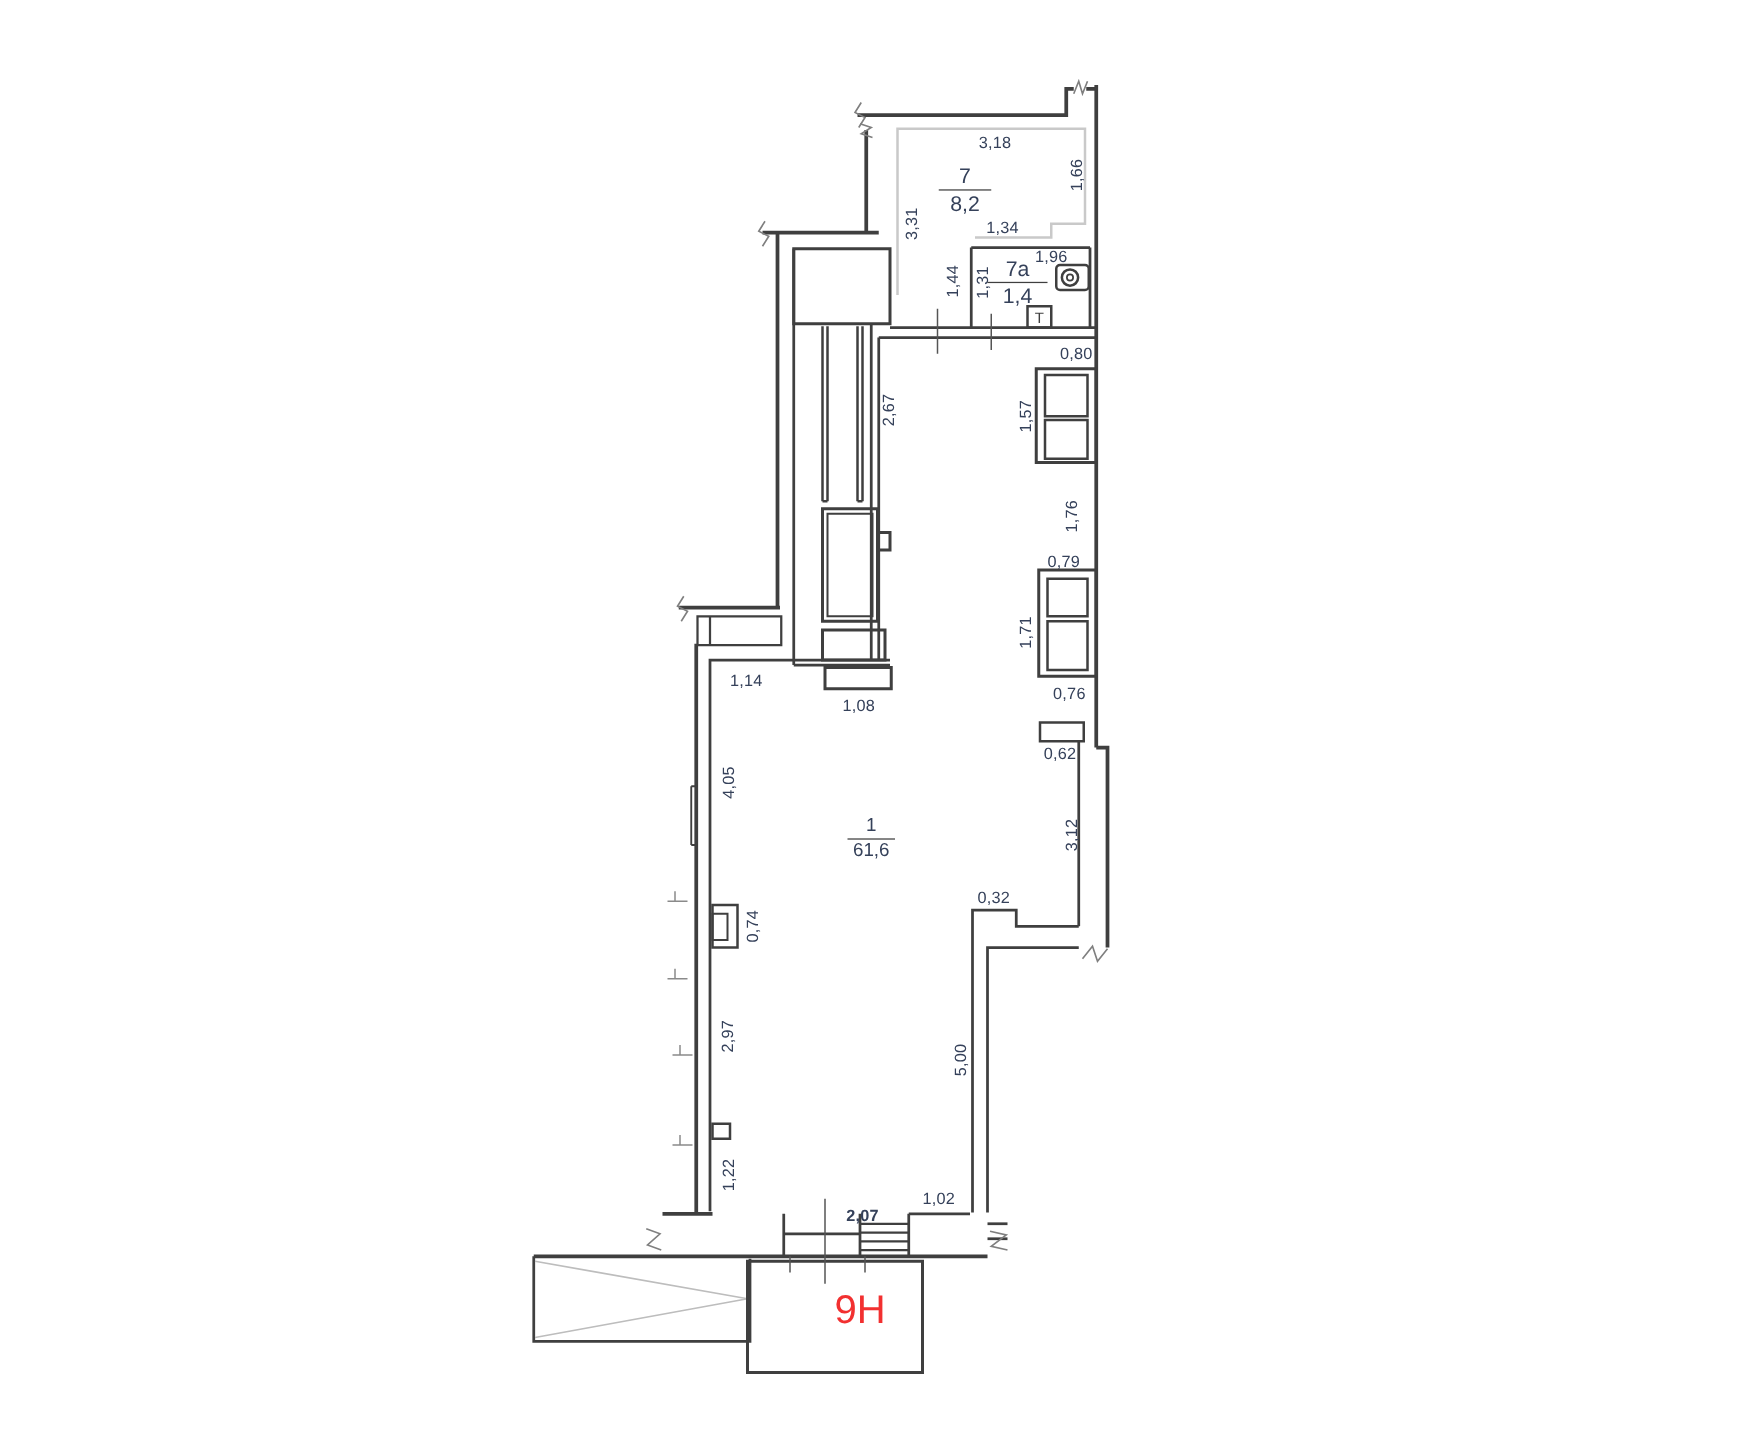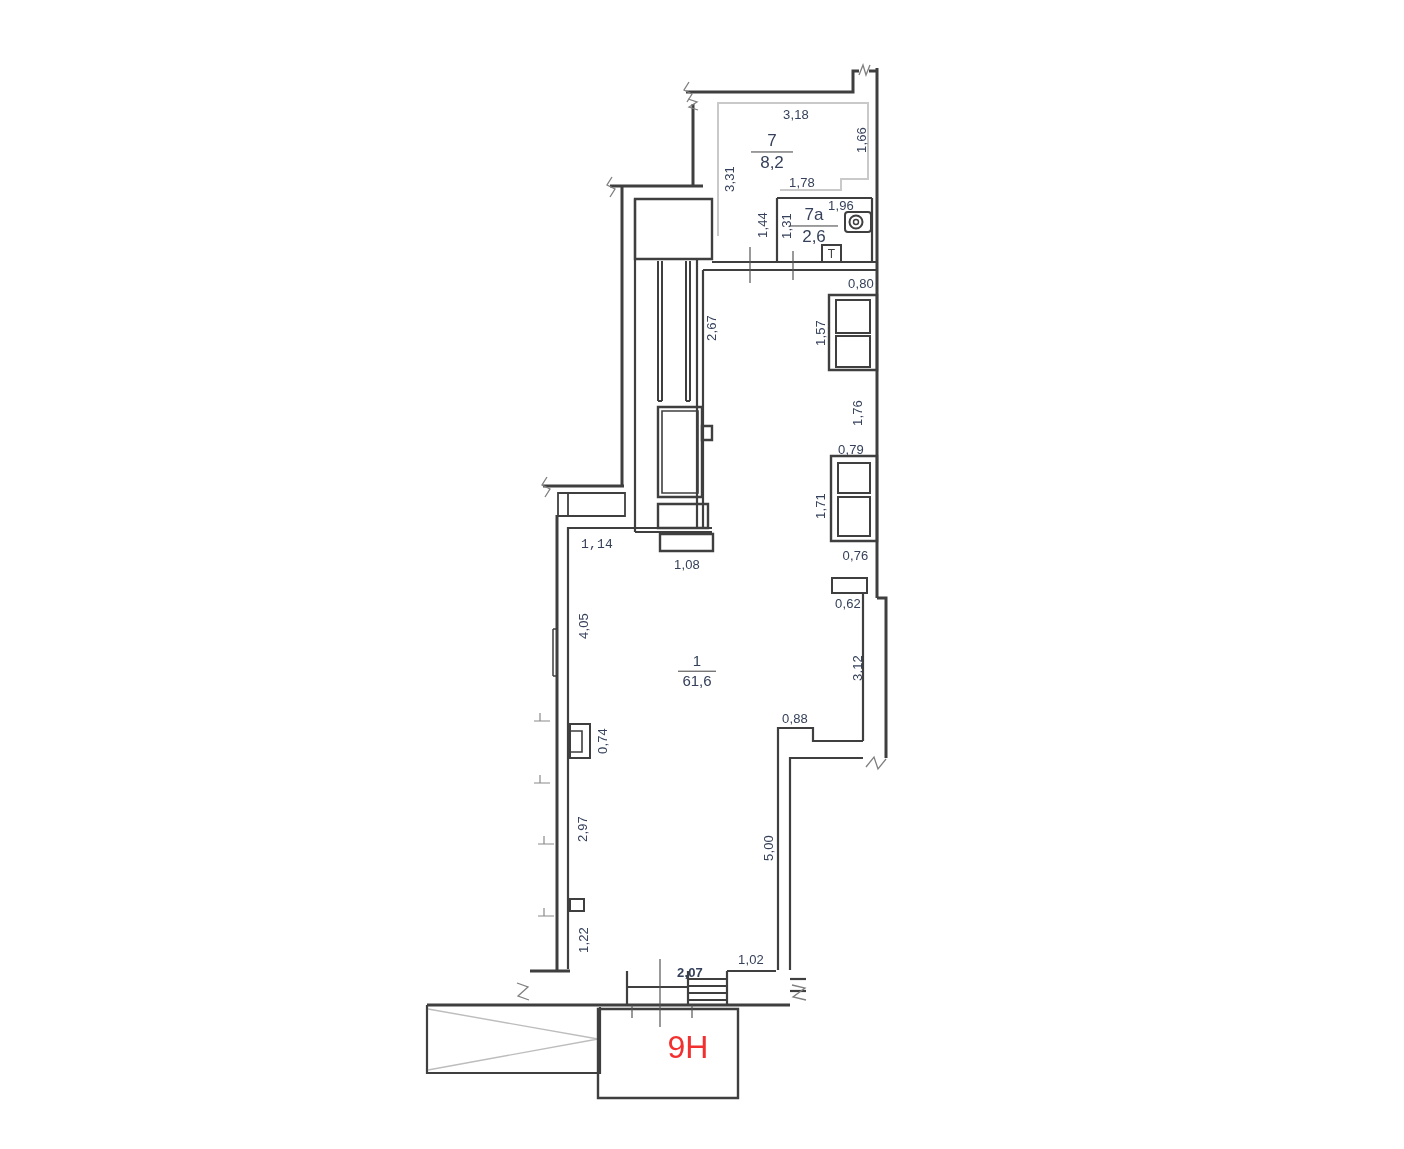--- a/index.html
+++ b/index.html
@@ -194,53 +194,53 @@
       <polyline points="866,746 874,736 878,748 886,738"></polyline>
       <polyline points="517,962 528,966 518,975 529,979"></polyline>
       <polyline points="792,964 805,967 793,976 806,979"></polyline>
     </g>
   </svg>
 
   <div id="dims">
       <span class="dim" style="left: 796px; top: 93px;">3,18</span>
       <span class="dim v" style="left: 861px; top: 119px;">1,66</span>
       <span class="dim v" style="left: 729px; top: 158px;">3,31</span>
-      <span class="dim" style="left: 802px; top: 161px;">1,78</span>
+      <span class="dim" style="left: 802px; top: 161px;">1,34</span>
       <span class="dim v" style="left: 762px; top: 204px;">1,44</span>
       <span class="dim v" style="left: 786px; top: 205px;">1,31</span>
       <span class="dim" style="left: 841px; top: 184px;">1,96</span>
       <span class="dim v" style="left: 711px; top: 307px;">2,67</span>
       <span class="dim" style="left: 850px; top: 262px; padding-left: 22px;">0,80</span>
       <span class="dim v" style="left: 820px; top: 312px;">1,57</span>
       <span class="dim v" style="left: 857px; top: 392px;">1,76</span>
       <span class="dim" style="left: 851px; top: 428px;">0,79</span>
       <span class="dim v" style="left: 820px; top: 485px;">1,71</span>
       <span class="dim" style="left: 850px; top: 534px; padding-left: 11px;">0,76</span>
       <span class="dim" style="left: 848px; top: 582px;">0,62</span>
-      <span class="dim" style="left: 597px; top: 523px; font-family: Liberation Mono, monospace;">1,14</span>
+      <span class="dim" style="left: 597px; top: 523px;">1,14</span>
       <span class="dim" style="left: 687px; top: 543px;">1,08</span>
       <span class="dim v" style="left: 583px; top: 605px;">4,05</span>
       <span class="dim v" style="left: 602px; top: 720px;">0,74</span>
       <span class="dim v" style="left: 857px; top: 647px;">3,12</span>
-      <span class="dim" style="left: 795px; top: 697px;">0,88</span>
+      <span class="dim" style="left: 795px; top: 697px;">0,32</span>
       <span class="dim v" style="left: 582px; top: 808px;">2,97</span>
       <span class="dim v" style="left: 768px; top: 827px;">5,00</span>
       <span class="dim v" style="left: 583px; top: 919px;">1,22</span>
       <span class="dim" style="left: 690px; top: 951px; font-weight: bold;">2,07</span>
       <span class="dim" style="left: 751px; top: 938px;">1,02</span>
     </div>
 
   <div class="room-label room-7" style="left:772px;top:131px">
     <span class="num">7</span>
     <span class="den">8,2</span>
   </div>
 
   <div class="room-label room-7a" style="left:814px;top:205px">
     <span class="num">7a</span>
-    <span class="den">2,6</span>
+    <span class="den">1,4</span>
   </div>
 
   <div class="room-label room-1" style="left:697px;top:650px">
     <span class="num">1</span>
     <span class="den">61,6</span>
   </div>
 
   <div class="unit-label" style="left:688px;top:1026px">9H</div>
 
   <div class="t-label" style="left:831.5px;top:233px">T</div>

